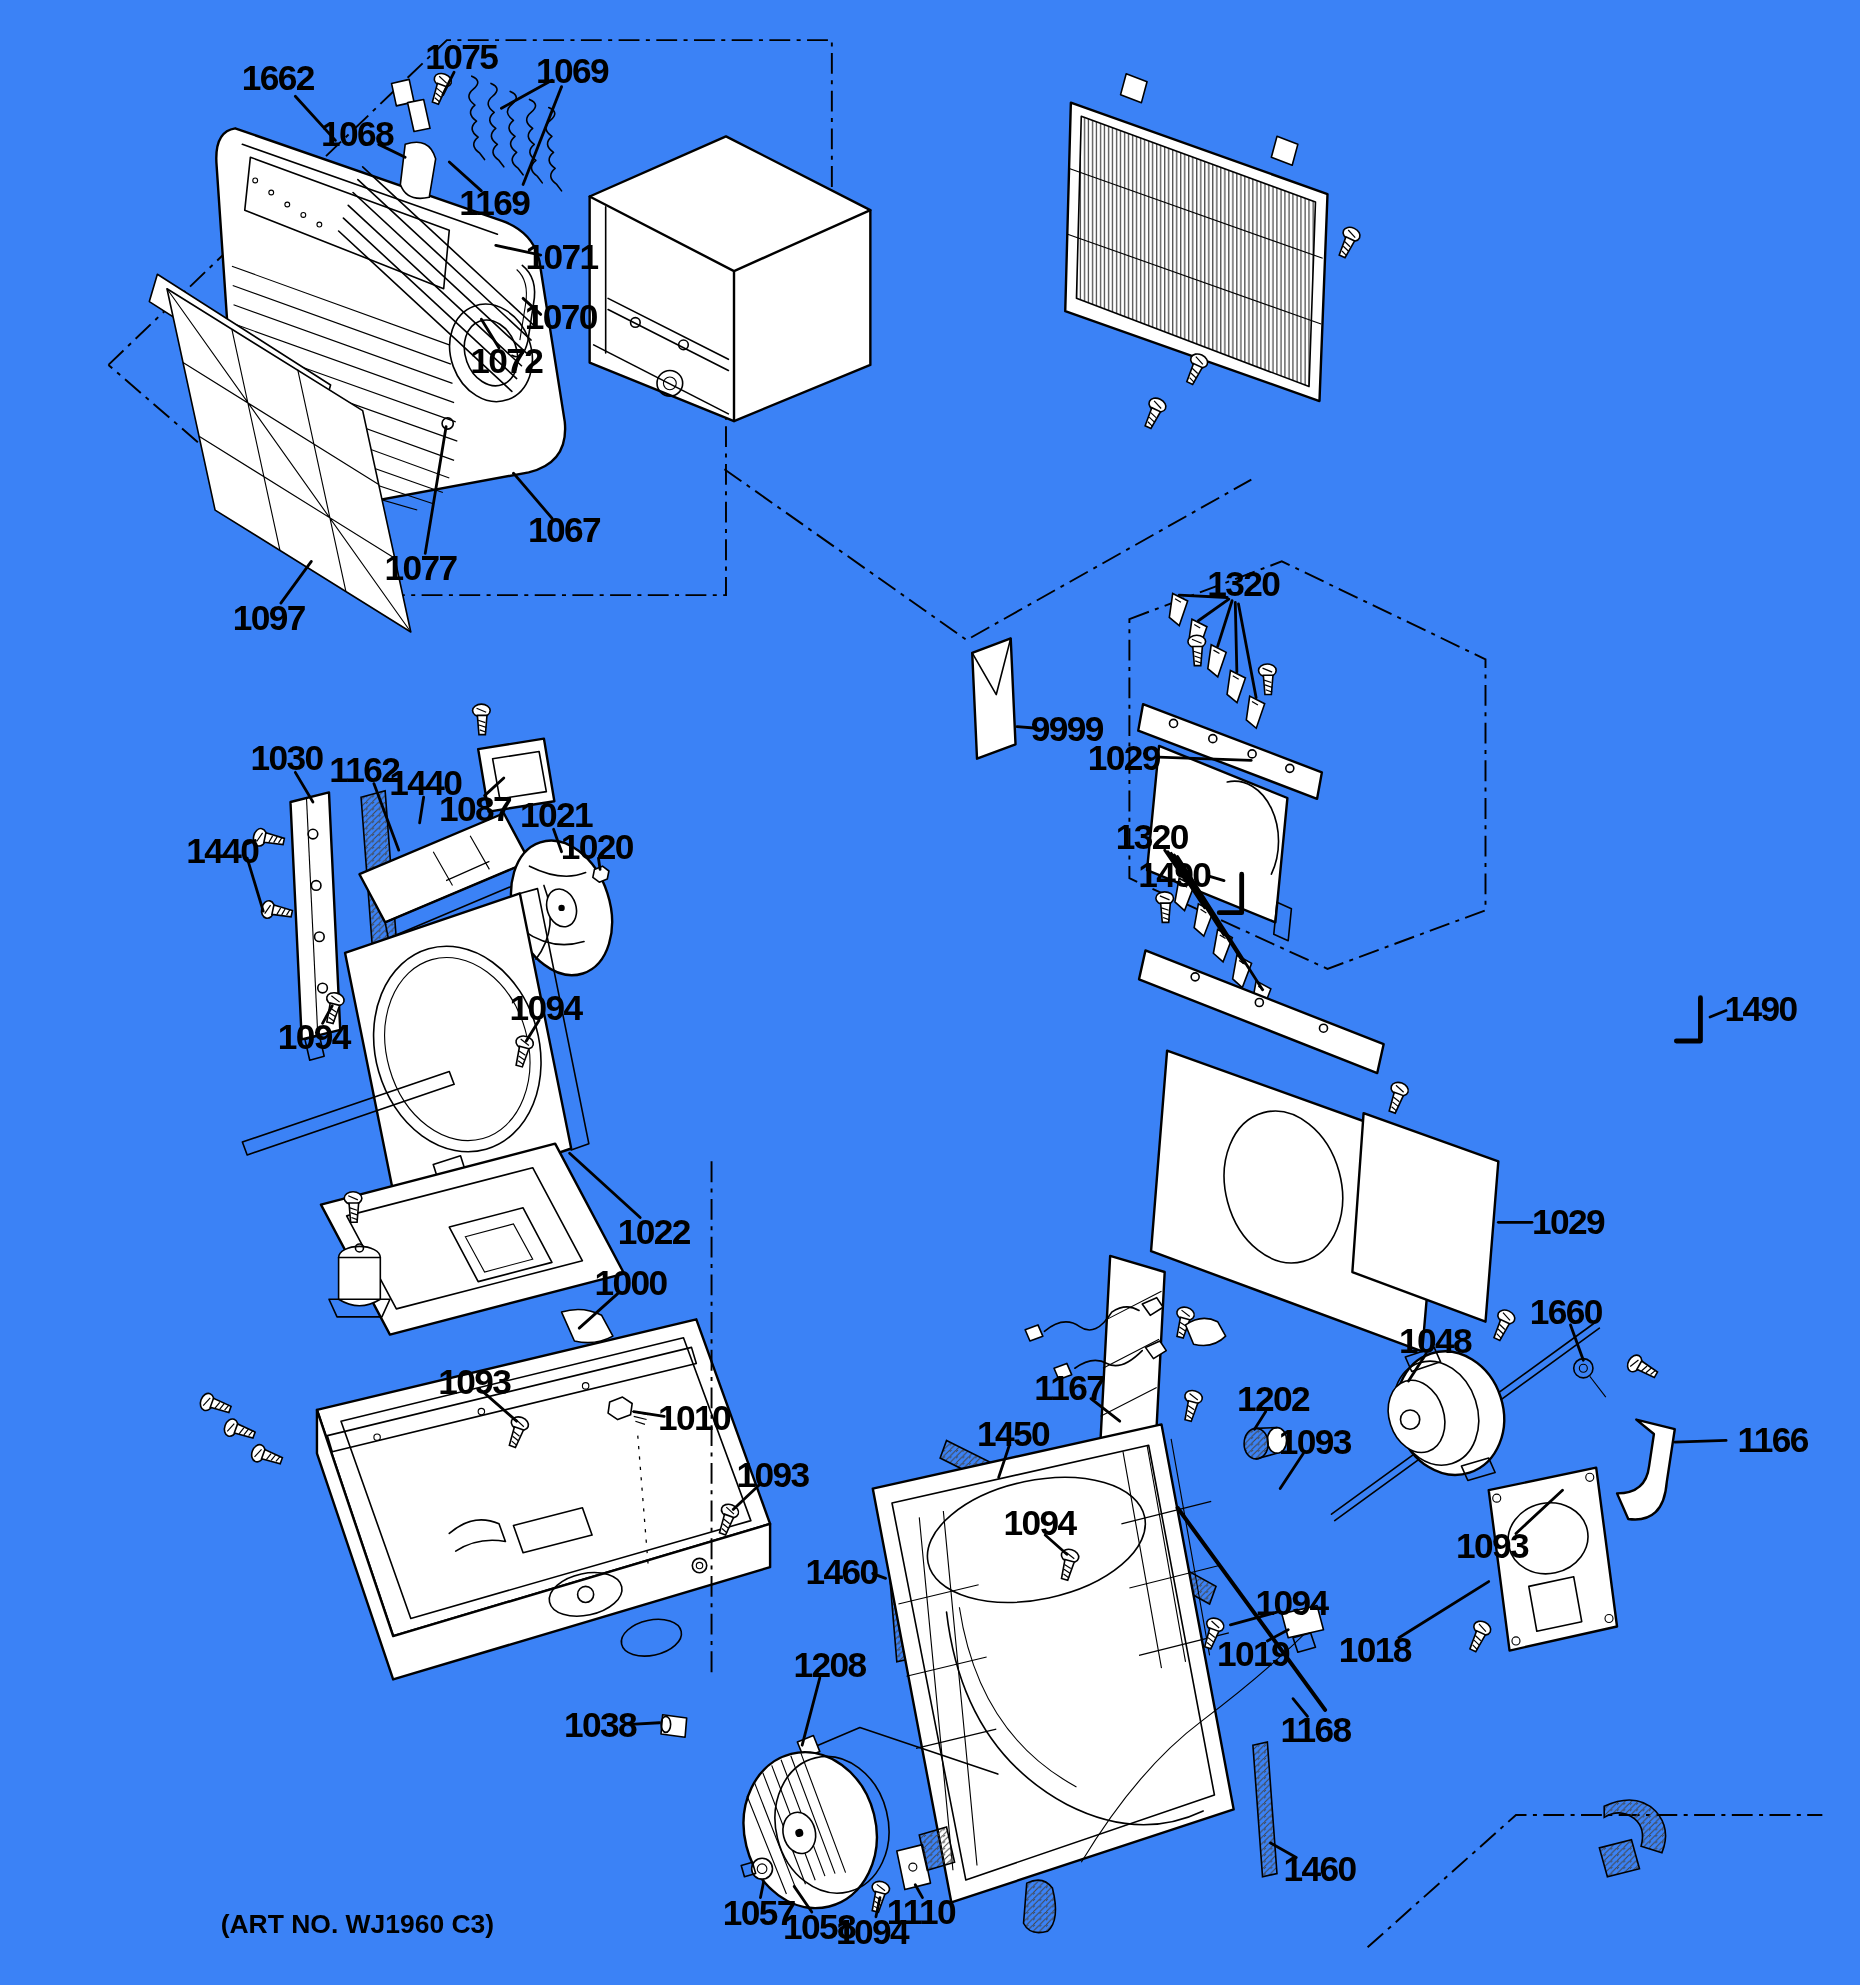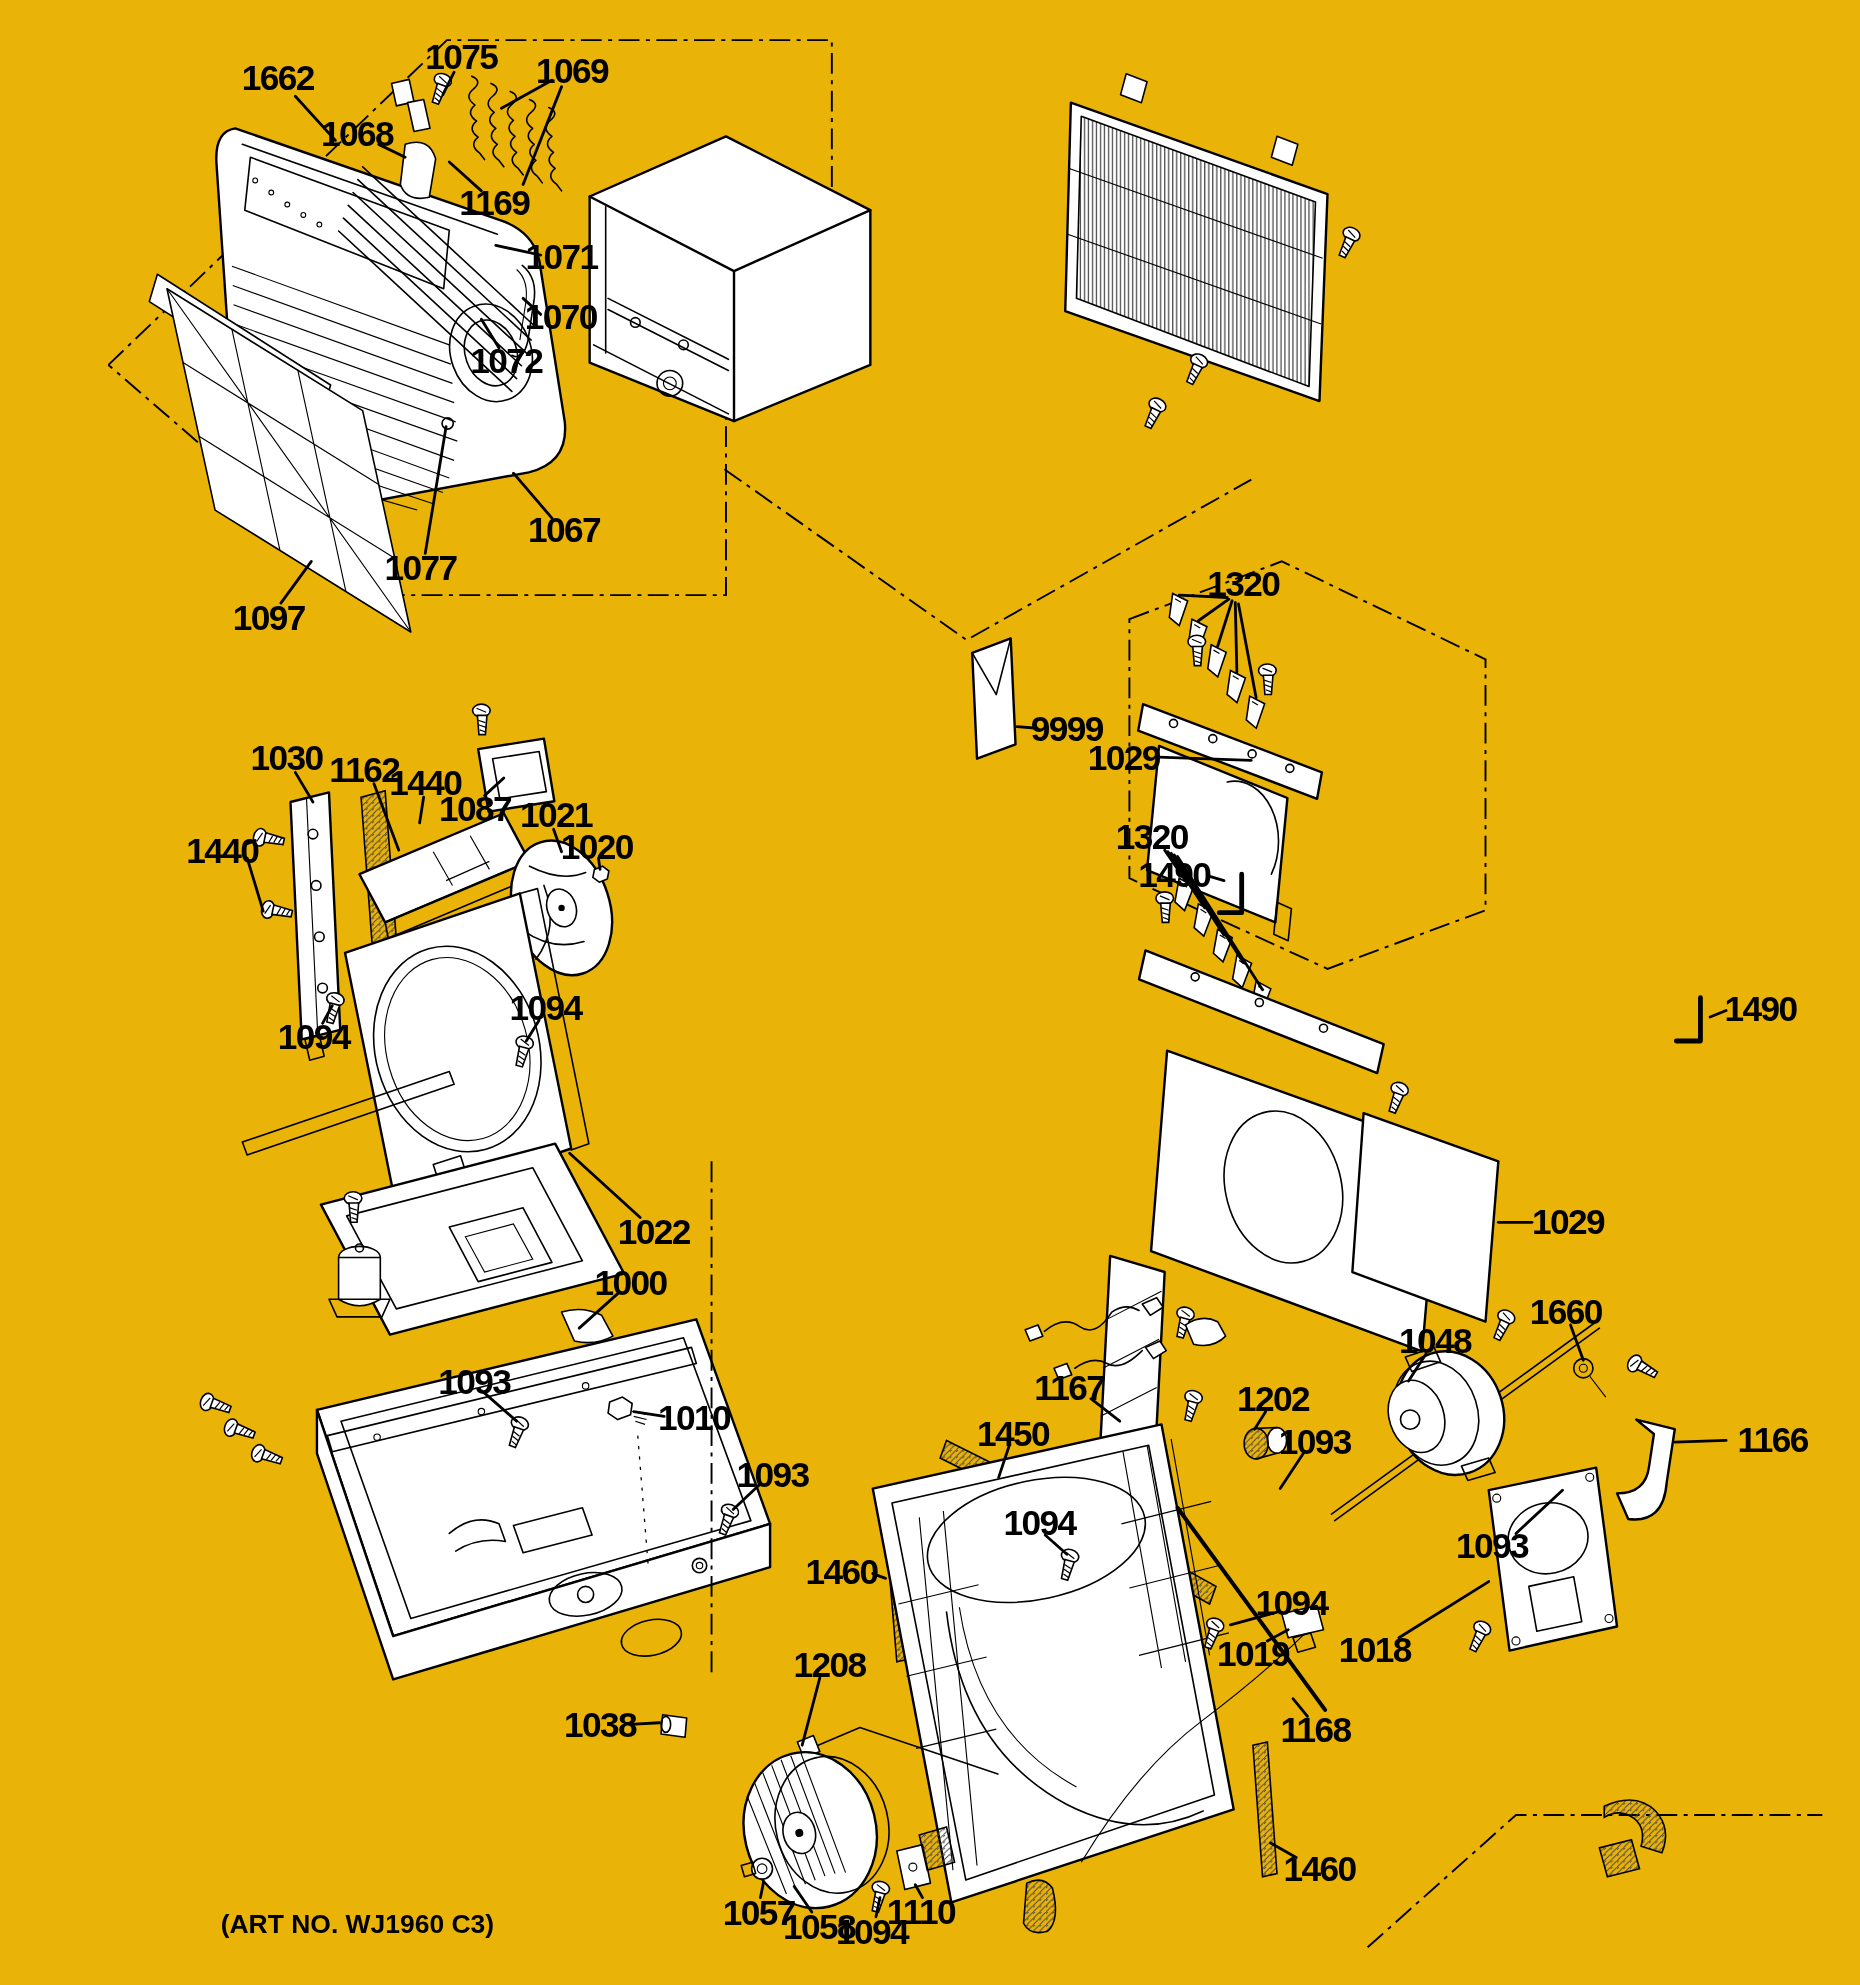--- a/index.html
+++ b/index.html
@@ -1,16 +1,16 @@
 <!DOCTYPE html>
 <html style="font-size:13px"><head>
 <meta charset="utf-8">
 <style>
   html,body{margin:0;padding:0;background:#fff;}
-  #page{position:relative;width:1861px;height:1985px;background:#eab308;overflow:hidden;
+  #page{position:relative;width:1861px;height:1985px;background:#3b82f6;overflow:hidden;
         font-family:"Liberation Sans",sans-serif;}
   svg{position:absolute;left:0;top:0;}
   .ln{fill:none;stroke:#000;stroke-width:3;stroke-linecap:round;stroke-linejoin:round;}
   .l2{fill:none;stroke:#000;stroke-width:2;stroke-linecap:round;stroke-linejoin:round;}
   .l1{fill:none;stroke:#000;stroke-width:1.4;}
   .wf{fill:#fff;stroke:#000;stroke-width:3;stroke-linejoin:round;}
   .wf2{fill:#fff;stroke:#000;stroke-width:2;stroke-linejoin:round;}
   .dd{fill:none;stroke:#000;stroke-width:2.4;stroke-dasharray:26 8 5 8;}
   .dot{fill:none;stroke:#000;stroke-width:1.6;stroke-dasharray:4 9;}
   .hv{fill:url(#patDiag);stroke:#000;stroke-width:2;}

